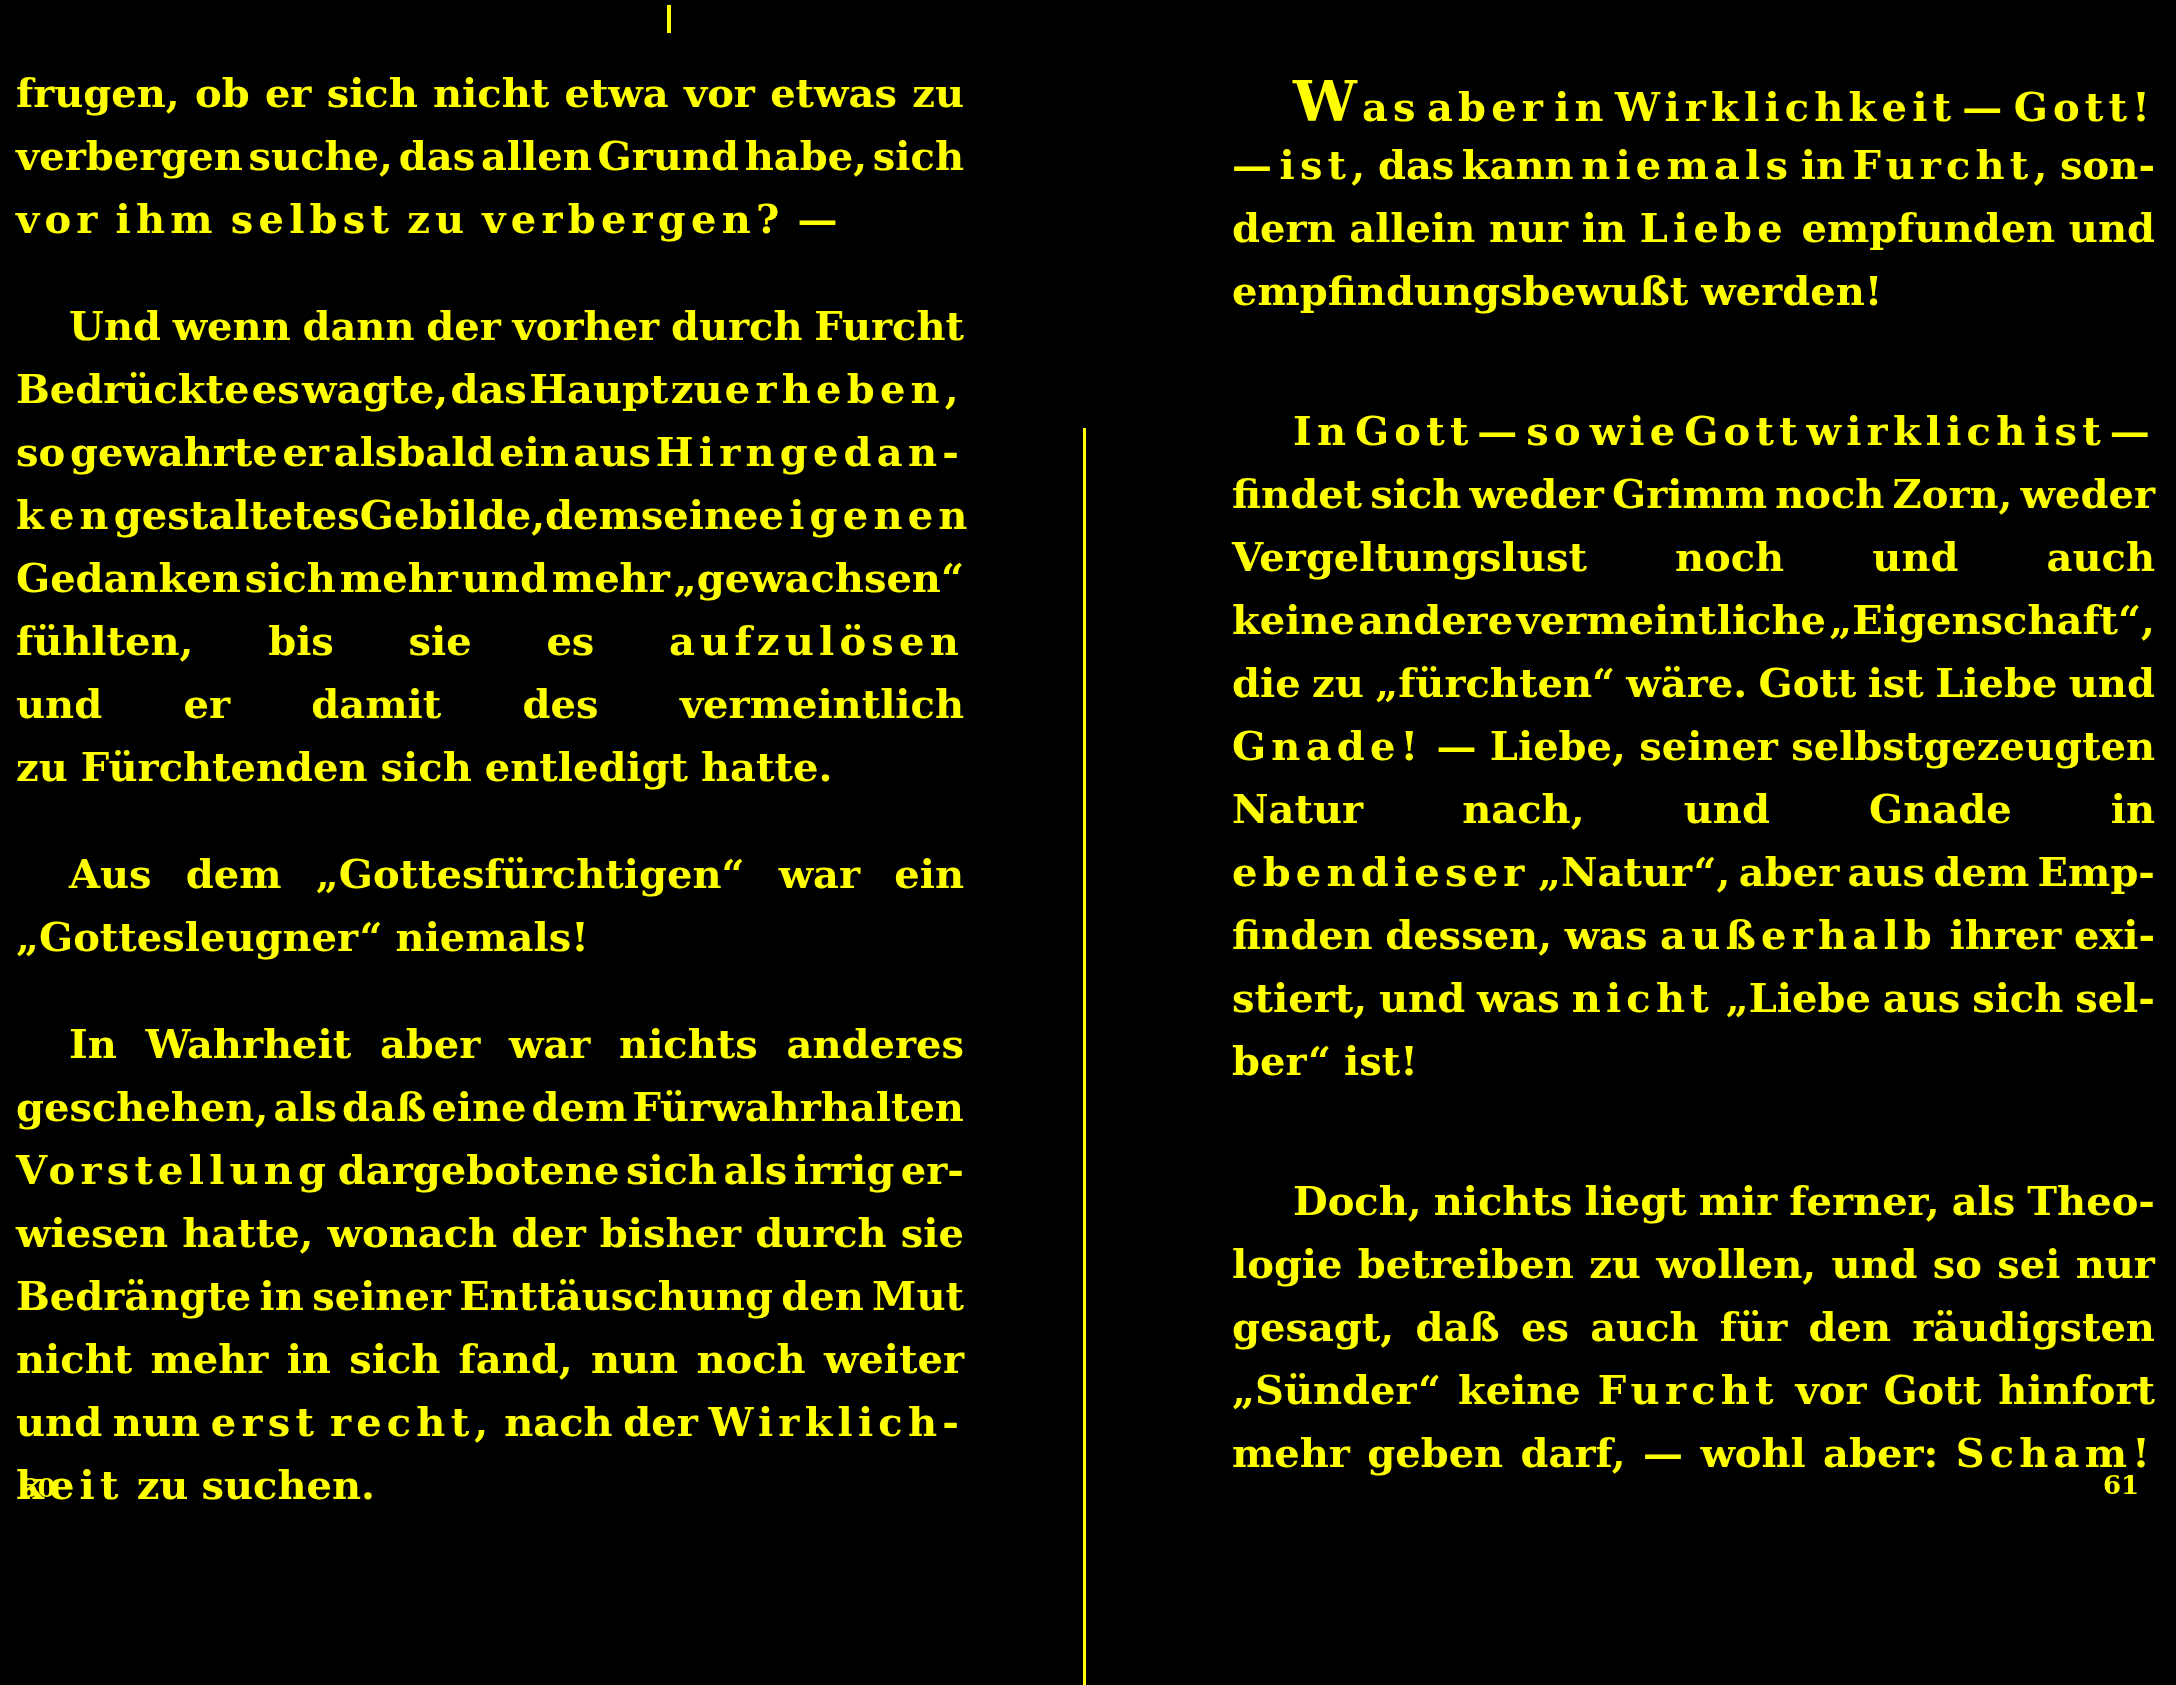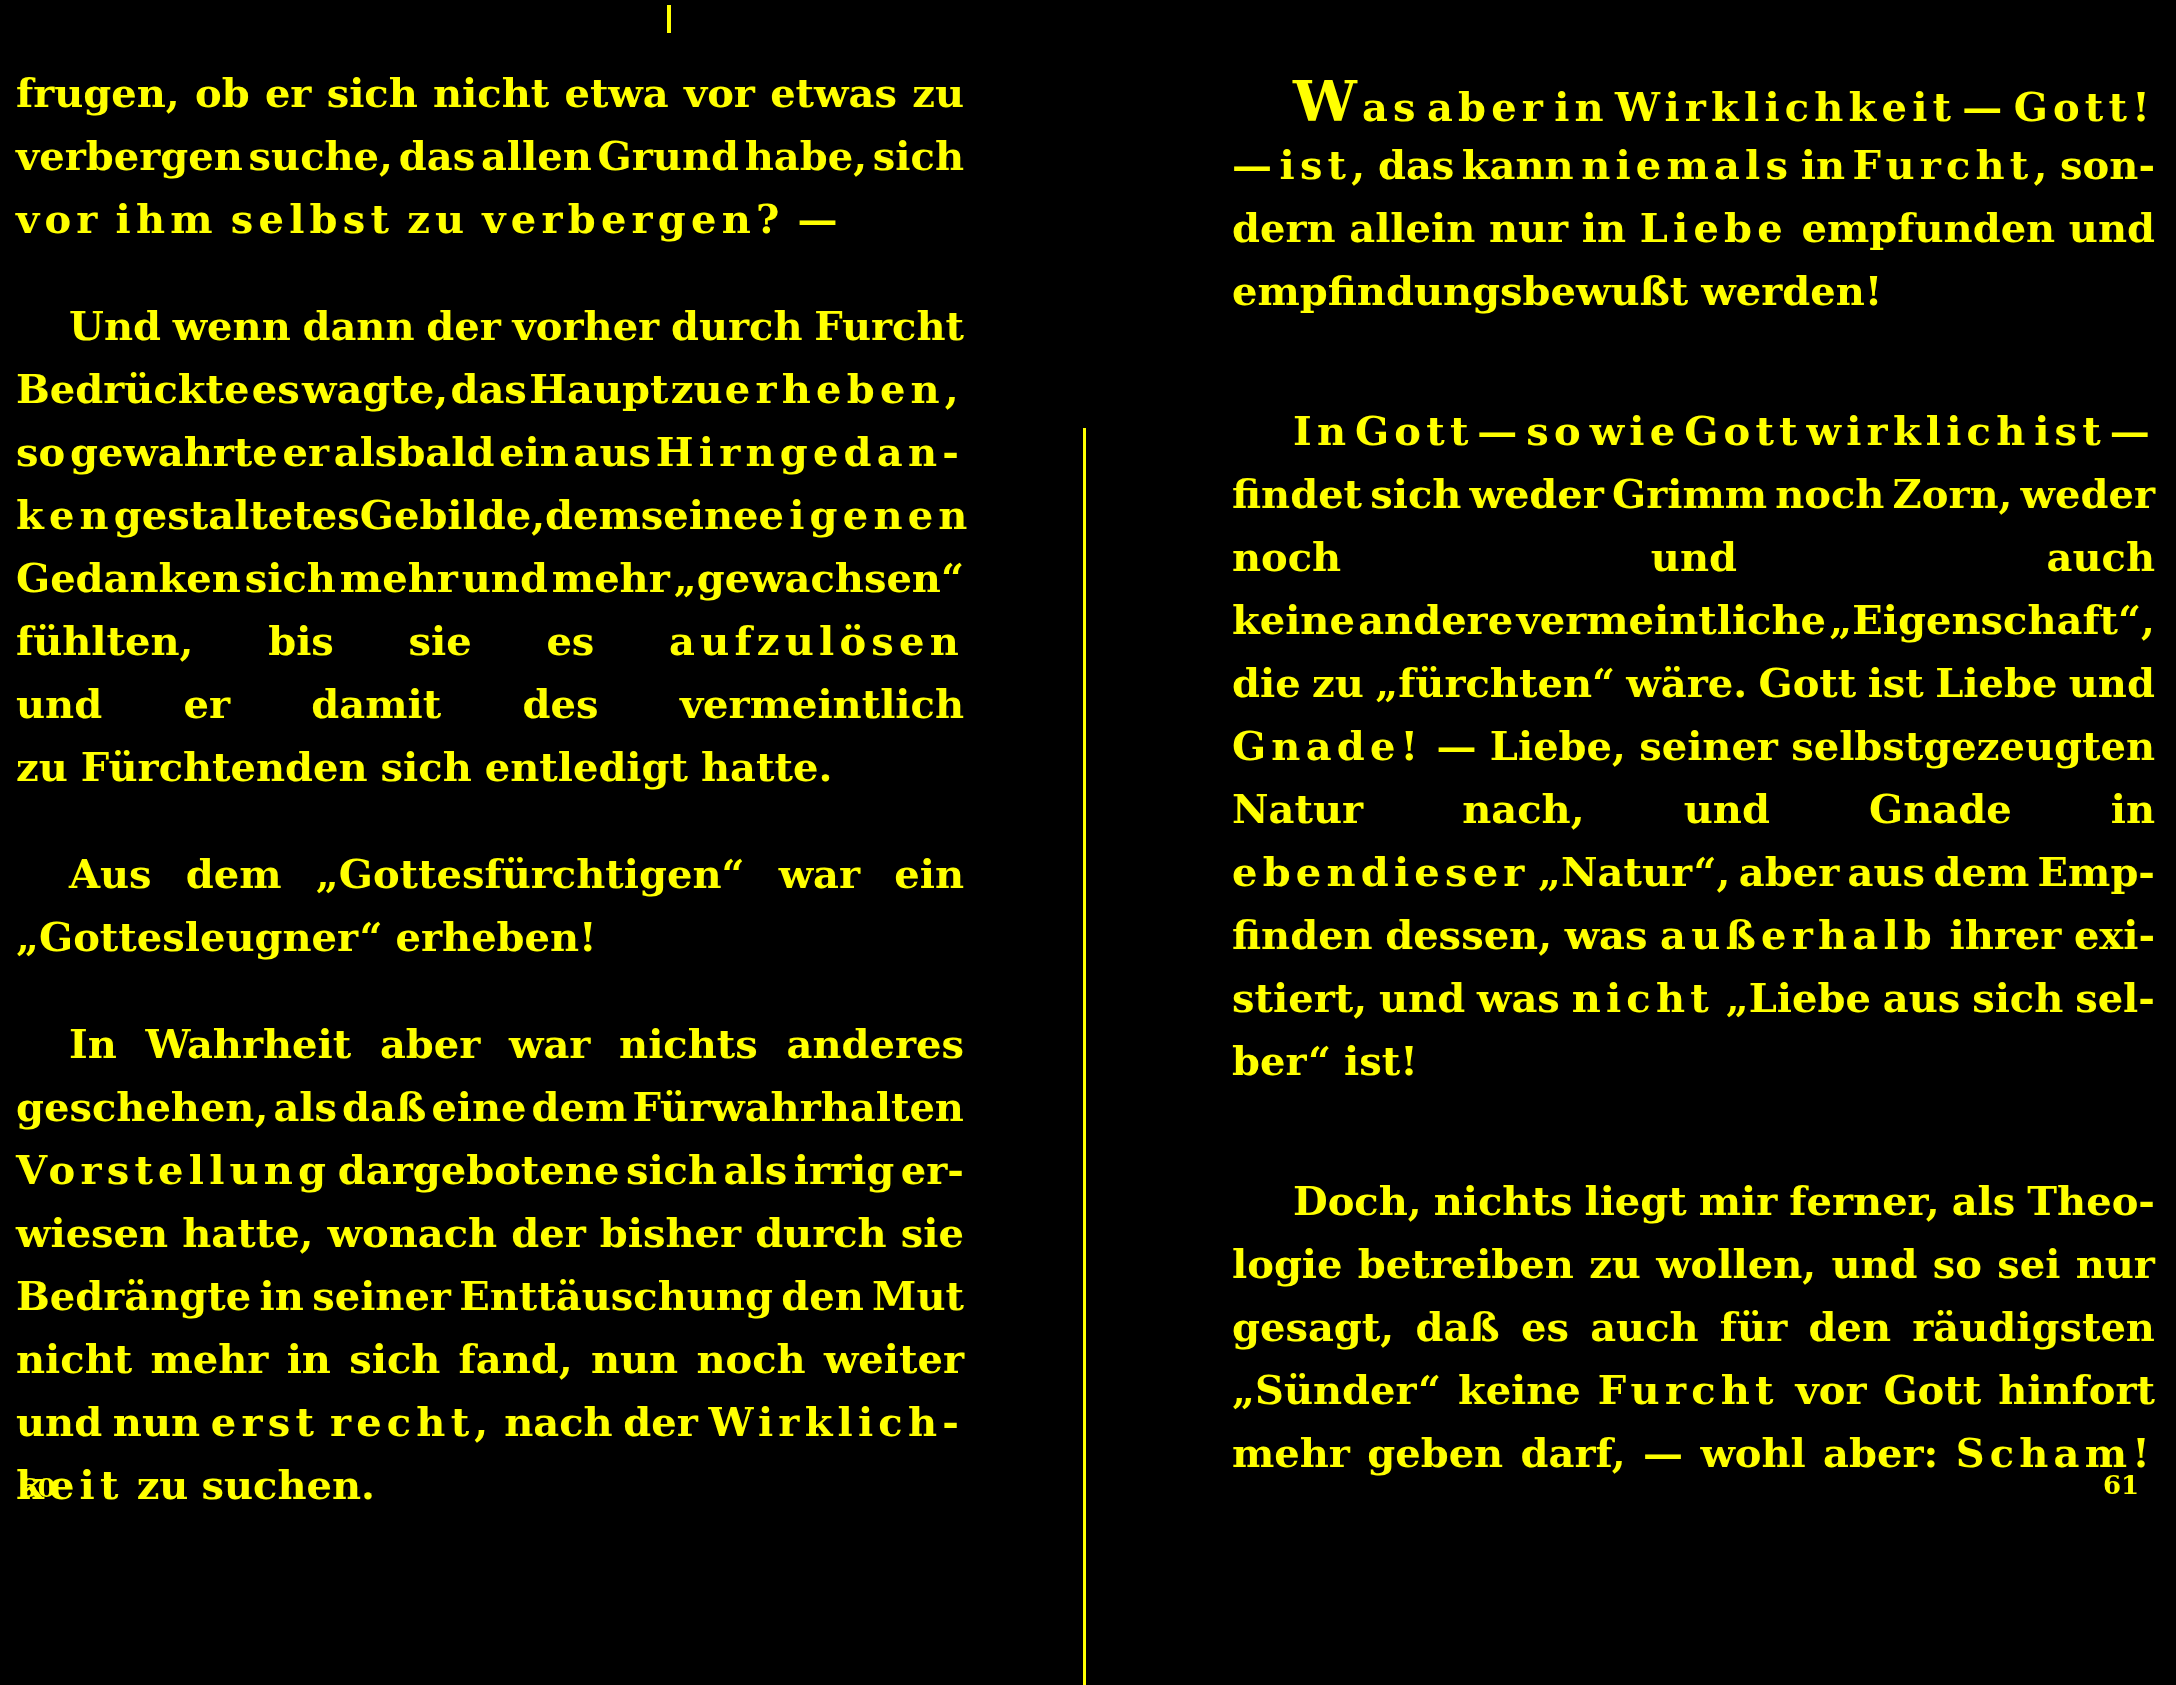--- a/index.html
+++ b/index.html
@@ -175,21 +175,21 @@
       <div class="para">
         <div class="line al-just indent">
           <span class="word">Aus</span>
           <span class="word">dem</span>
           <span class="word">„Gottesfürchtigen“</span>
           <span class="word">war</span>
           <span class="word">ein</span>
         </div>
         <div class="line al-left">
           <span class="word">„Gottesleugner“</span>
-          <span class="word">erheben!</span>
+          <span class="word">niemals!</span>
         </div>
       </div>
       <div class="para">
         <div class="line al-just indent">
           <span class="word">In</span>
           <span class="word">Wahrheit</span>
           <span class="word">aber</span>
           <span class="word">war</span>
           <span class="word">nichts</span>
           <span class="word">anderes</span>
@@ -303,20 +303,21 @@
         <div class="line al-just">
           <span class="word">findet</span>
           <span class="word">sich</span>
           <span class="word">weder</span>
           <span class="word">Grimm</span>
           <span class="word">noch</span>
           <span class="word">Zorn,</span>
           <span class="word">weder</span>
         </div>
         <div class="line al-just">
+          <span class="word">Vergeltungslust</span>
           <span class="word">noch</span>
           <span class="word">und</span>
           <span class="word">auch</span>
         </div>
         <div class="line al-just">
           <span class="word">keine</span>
           <span class="word">andere</span>
           <span class="word">vermeintliche</span>
           <span class="word">„Eigenschaft“,</span>
         </div>

